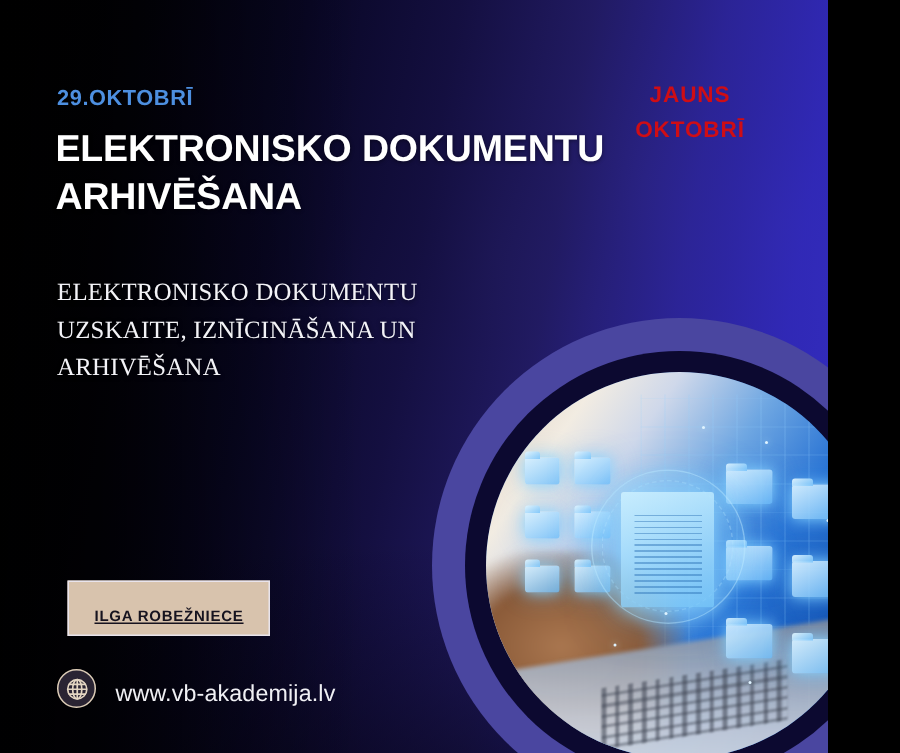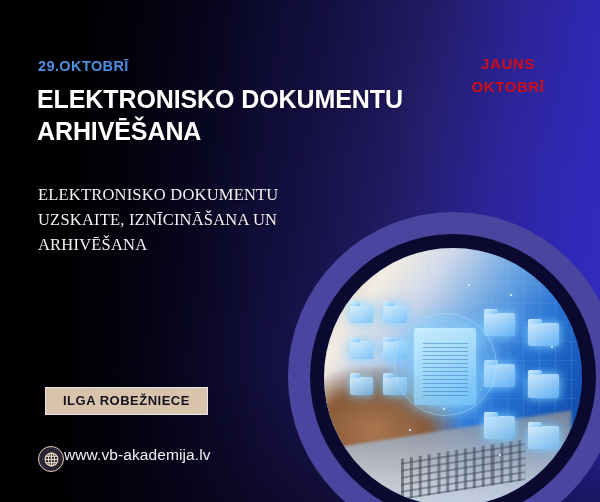--- a/index.html
+++ b/index.html
@@ -5,21 +5,21 @@
   * { margin:0; padding:0; box-sizing:border-box; }
   html, body {
     width:600px; height:502px;
     font-family:"Liberation Sans", sans-serif;
     overflow:hidden;
     background:#000;
   }
 
   #poster {
     position:relative;
-    width:600px; height:502px;
+    width:552px; height:502px;
     overflow:hidden;
     background:#06040f;
   }
 
   
   .bg-photo {
     position:absolute; inset:0;
     opacity:.30;
     background:
       radial-gradient(ellipse 90px 150px at 430px 120px, rgba(190,195,225,.55) 0%, rgba(120,125,170,.25) 45%, rgba(0,0,0,0) 72%),
@@ -186,30 +186,31 @@
   .promo {
     position:absolute; right:32px; top:52px;
     width:120px;
     text-align:center;
     font-size:15px; font-weight:bold; line-height:1.55;
     letter-spacing:.6px;
     color:#cf0d15;
   }
   .speaker {
     position:absolute; left:45px; top:387px;
-    padding:5px 17px 6px;
+    padding:18px 17px 6px;
     background:#d8c3ad;
     border:1.5px solid #e9e4ec;
-    font-size:13px; font-weight:bold; letter-spacing:.5px;
+    font-size:10px; font-weight:bold; letter-spacing:.5px;
     color:#16131f;
     white-space:nowrap;
+    text-decoration:underline;
   }
   .site {
     position:absolute; left:38px; top:446px;
-    display:flex; align-items:flex-start; 
+    display:flex; align-items:flex-end; gap:13px;
   }
   .globe {
     width:26px; height:26px; border-radius:50%;
     background:#2a2433;
     border:1.5px solid #ddcdb8;
     display:flex; align-items:center; justify-content:center;
     flex:none;
   }
   .globe svg { display:block; }
   .site-url {

